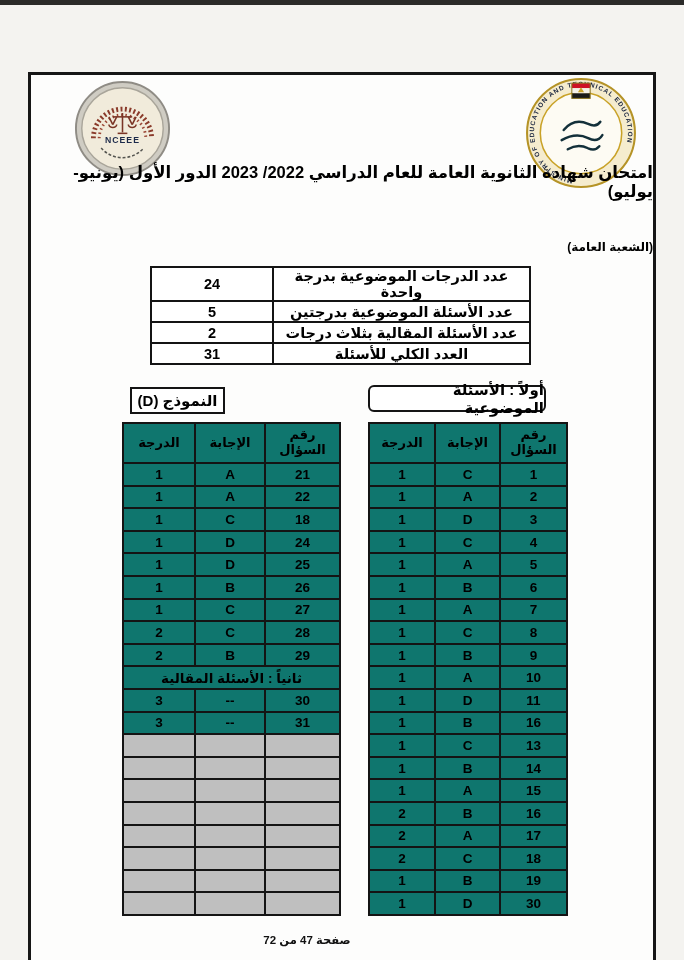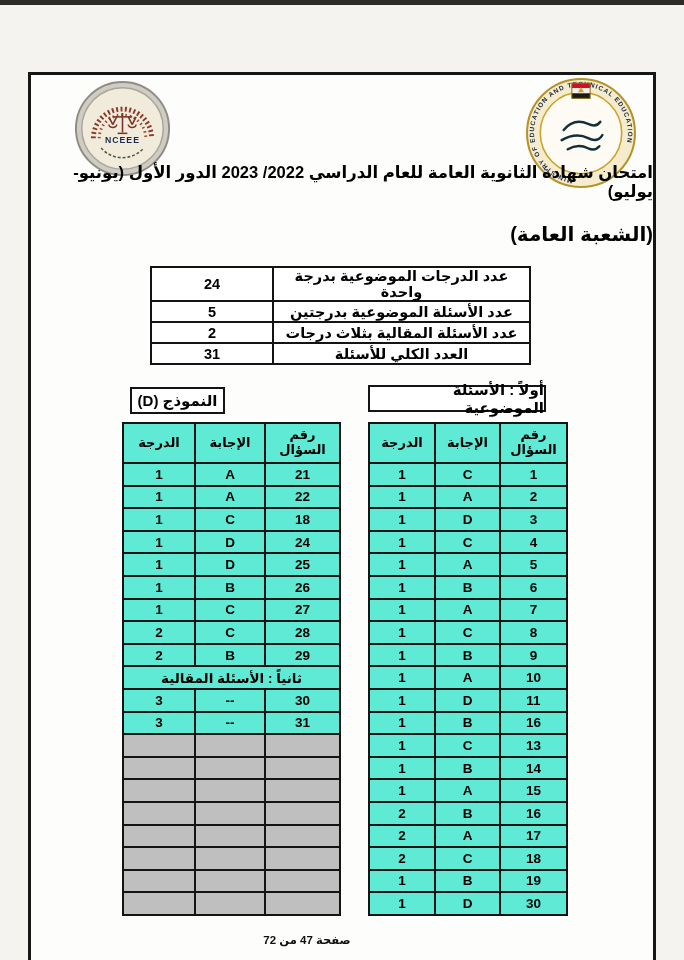--- a/index.html
+++ b/index.html
@@ -17,40 +17,40 @@
   
   .logo-nceee{position:absolute;left:43px;top:5px;width:97px;height:97px;}
   .logo-ministry{position:absolute;left:494px;top:2px;width:112px;height:112px;}
   
   .title-line{
     position:absolute;left:0;right:0;
     font-weight:bold;font-size:16.5px;direction:rtl;color:#000000;
   }
   .t1{top:88px;}
   .t2{top:126px;}
-  .t3{top:147px;font-size:20px;}
+  .t3{top:165px;font-size:12px;}
   
   table{border-collapse:collapse;table-layout:fixed;}
   .summary{position:absolute;left:119px;top:191px;width:381px;background:#fff;}
   .summary td{
     border:2px solid #141414;height:19px;padding:0;
     text-align:center;font-weight:bold;font-size:14.5px;color:#000;
   }
   .sum-value{width:120px;}
   .sum-label{width:255px;direction:rtl;}
   
   .section-box{
     position:absolute;border:2px solid #141414;background:#fff;
     display:flex;align-items:center;justify-content:center;
     font-weight:bold;font-size:15px;direction:rtl;color:#000;
   }
-  .box-objective{left:337px;top:310px;width:174px;height:23px;}
+  .box-objective{left:337px;top:310px;width:174px;height:23px;border-radius:6px;}
   .box-model{left:99px;top:312px;width:91px;height:23px;}
   
-  .answers{position:absolute;background:#5eead4;padding-left:44px;}
+  .answers{position:absolute;background:#0f766e;padding-left:44px;}
   .answers-right{left:337px;top:347px;width:200px;}
   .answers-left{left:91px;top:347px;width:219px;}
   .answers th{
     border:2px solid #141414;height:38px;padding:0 2px;
     font-weight:bold;font-size:13px;line-height:1.15;direction:rtl;color:#000;
   }
   .answers td{
     border:2px solid #141414;height:20.6px;padding:0;
     text-align:center;font-weight:bold;font-size:13.5px;color:#000;
   }

